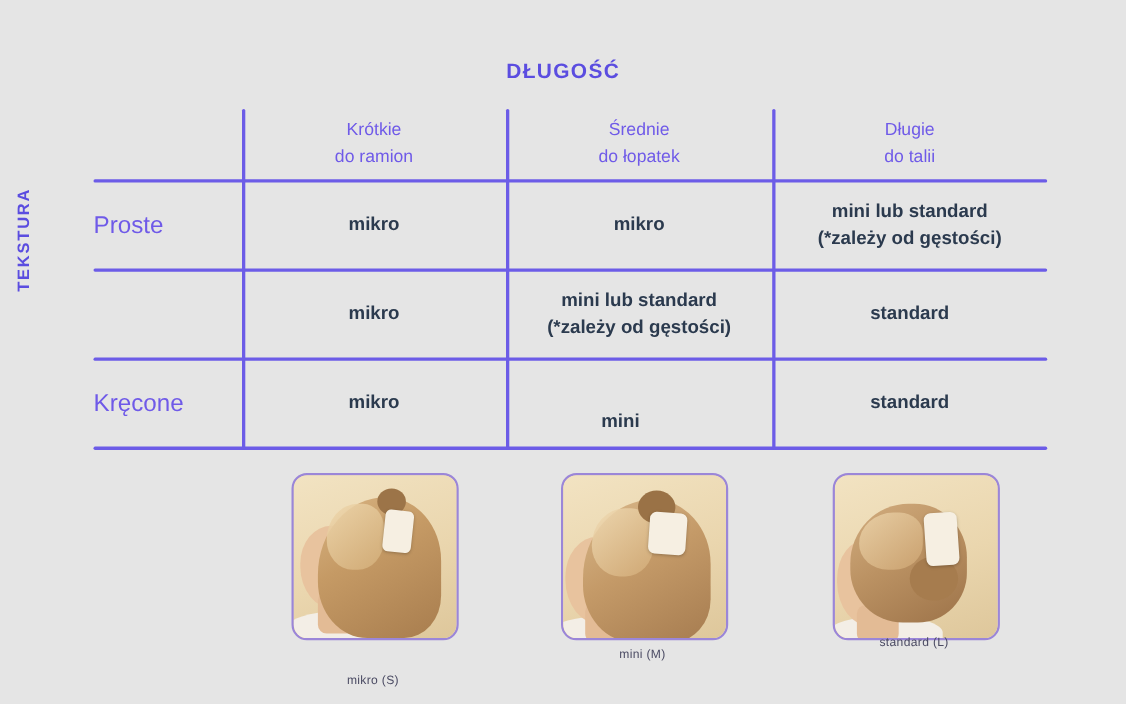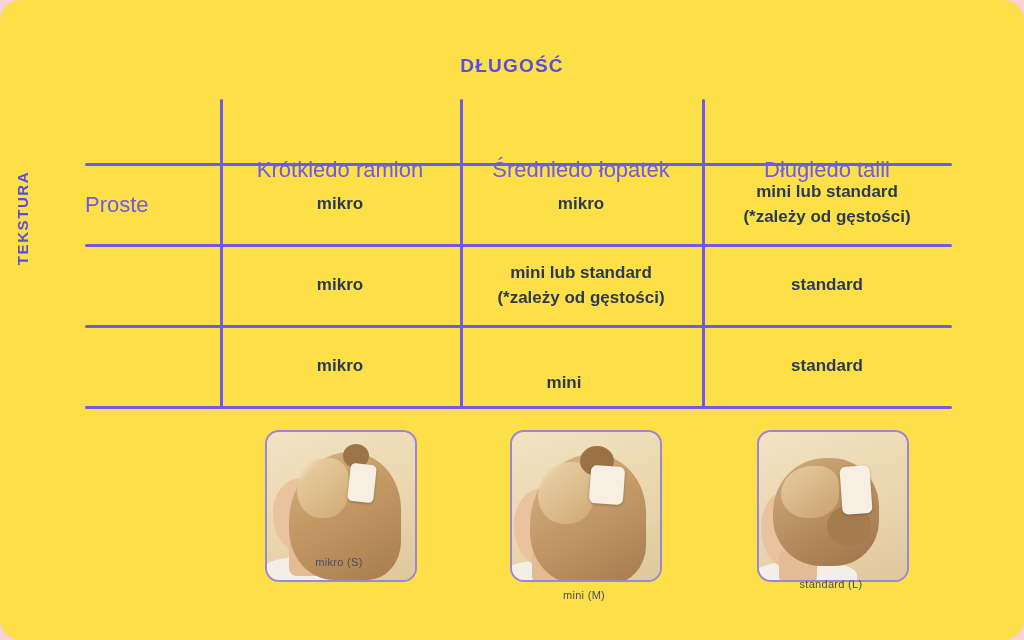--- a/index.html
+++ b/index.html
@@ -12,22 +12,21 @@
     background: #f7d3d5;
     font-family: "Liberation Sans", sans-serif;
     overflow: hidden;
     position: relative;
   }
 
   #page {
     position: relative;
     width: 1024px;
     height: 640px;
-    background: #fde047;
-    border-radius: 21px;
+    background: #e5e5e5;
   }
 
   
   .matrix-title {
     position: absolute;
     left: 0;
     top: 55px;
     width: 1024px;
     text-align: center;
     font-size: 19px;
@@ -69,28 +68,27 @@
     background: #6c5ce7;
     border-radius: 2px;
   }
 
   
   .col-head {
     position: absolute;
     top: 100px;
     height: 62px;
     display: flex;
-    flex-direction: row;
+    flex-direction: column;
     align-items: center;
     justify-content: center;
     color: #6f5ae8;
-    font-size: 22px;
+    font-size: 16px;
     line-height: 1.5;
     text-align: center;
-    margin-top: 38px;
   }
 
   
   .row-label {
     position: absolute;
     left: 85px;
     width: 135px;
     display: flex;
     align-items: center;
     color: #6f5ae8;
@@ -202,20 +200,23 @@
     <span>do łopatek</span>
   </div>
   <div class="col-head" style="left:702px;width:250px">
     <span>Długie</span>
     <span>do talii</span>
   </div>
 
   <div class="row-label" style="top:165px;height:79px">
     <span>Proste</span>
   </div>
+  <div class="row-label" style="top:327px;height:79px">
+    <span>Kręcone</span>
+  </div>
 
   <div class="cell" style="left:220px;top:165px;width:240px;height:79px">
     <span class="l1">mikro</span>
 
   </div>
   <div class="cell" style="left:460px;top:165px;width:242px;height:79px">
     <span class="l1">mikro</span>
 
   </div>
   <div class="cell" style="left:702px;top:165px;width:250px;height:79px">
@@ -259,21 +260,21 @@
       <div class="neck" style="left:22px;top:106px;width:34px;height:38px;border-radius:8px;"></div>
 
       <div class="hair-mass" style="left:22px;top:20px;width:112px;height:128px;border-radius:55% 45% 30% 40%;background:linear-gradient(150deg,#d8b483 0%,#c59a65 40%,#a87d4e 100%);"></div>
       <div class="hair-light" style="left:30px;top:26px;width:52px;height:60px;border-radius:60% 40% 50% 50%;background:linear-gradient(140deg,#efd8ae,#d3ae79);opacity:.85;"></div>
 
       <div class="hair-mass" style="left:76px;top:12px;width:26px;height:24px;border-radius:50%;background:#9c7448;"></div>
 
       <div class="clip" style="left:82px;top:32px;width:26px;height:38px;border-radius:5px;transform:rotate(6deg);"></div>
     </div>
   </div>
-  <div class="caption" style="left:239px;top:556px">mikro (S)</div>
+  <div class="caption" style="left:239px;top:613px">mikro (S)</div>
 
   <div class="photo-card" style="left:510px;top:430px">
     <div class="photo-inner">
       <div class="bg-wall"></div>
       <div class="shoulder" style="left:-10px;bottom:-8px;width:96px;height:28px;"></div>
       <div class="head" style="left:2px;top:56px;width:64px;height:80px;border-radius:46% 40% 50% 52%;"></div>
       <div class="neck" style="left:20px;top:116px;width:36px;height:36px;border-radius:8px;"></div>
       <div class="hair-mass" style="left:18px;top:22px;width:116px;height:130px;border-radius:55% 45% 30% 40%;background:linear-gradient(150deg,#d9b88b 0%,#c49a68 45%,#a67c50 100%);"></div>
       <div class="hair-light" style="left:26px;top:30px;width:56px;height:62px;border-radius:60% 40% 50% 50%;background:linear-gradient(140deg,#f0dbb4,#d2ab77);opacity:.85;"></div>
       <div class="hair-mass" style="left:68px;top:14px;width:34px;height:30px;border-radius:50%;background:#9a7246;"></div>

